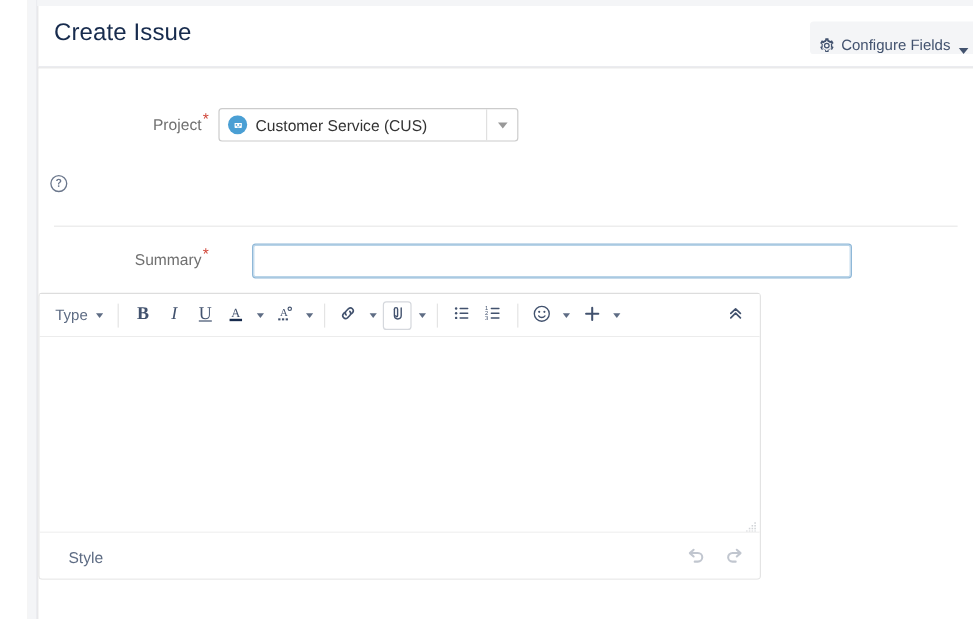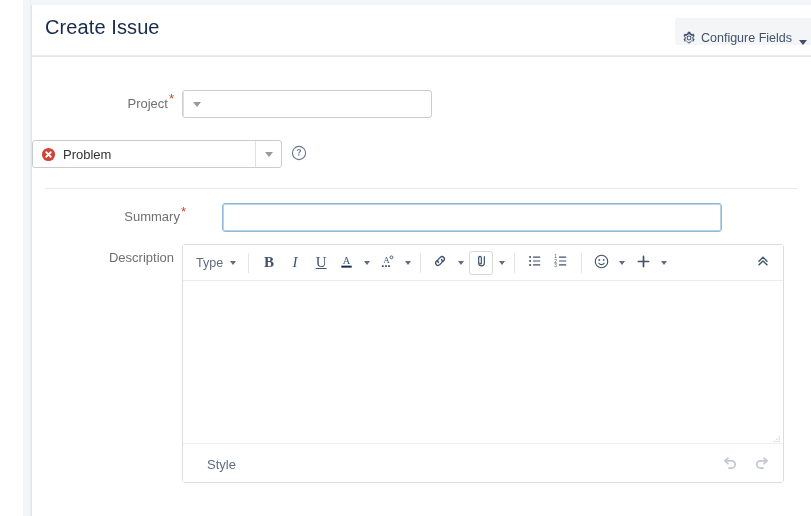--- a/index.html
+++ b/index.html
@@ -347,58 +347,55 @@
     </button>
   </div>
 
   <div class="dialog-body">
 
     <div class="form-row" style="left:0; top:33px;">
       <div class="field-label">
         <span>Project</span><span class="req-star">*</span>
       </div>
       <div class="select-control">
+        <div class="select-value">
+          <span class="project-avatar">
+            <svg width="11" height="11" viewBox="0 0 16 16">
+              <circle cx="8" cy="8" r="7.5" fill="#4a9fd4"></circle>
+              <path fill="#ffffff" d="M3.6 5.2h8.8v5.1a.9.9 0 0 1-.9.9H4.5a.9.9 0 0 1-.9-.9z"></path>
+              <circle cx="5.9" cy="7.4" r="1.05" fill="#4a9fd4"></circle>
+              <circle cx="10.1" cy="7.4" r="1.05" fill="#4a9fd4"></circle>
+              <rect x="6.2" y="9.3" width="3.6" height="0.9" rx="0.45" fill="#4a9fd4"></rect>
+            </svg>
+          </span>
+          <span>Customer Service (CUS)</span>
+        </div>
         <div class="select-arrow-btn"></div>
       </div>
     </div>
 
     <div class="form-row" style="left:0; top:83px;">
-      <div class="select-control">
-        <div class="select-value">
-          <span class="issuetype-icon">
-            <svg width="15" height="15" viewBox="0 0 16 16">
-              <circle cx="8" cy="8" r="7" fill="#d04437"></circle>
-              <path stroke="#ffffff" stroke-width="1.9" stroke-linecap="round" d="M5.6 5.6l4.8 4.8M10.4 5.6l-4.8 4.8"></path>
-            </svg>
-          </span>
-          <span>Problem</span>
-        </div>
-        <div class="select-arrow-btn"></div>
-      </div>
       <span class="help-icon">
         <svg width="16" height="16" viewBox="0 0 16 16">
           <circle cx="8" cy="8" r="6.6" fill="none" stroke="#6b778c" stroke-width="1.1"></circle>
           <path fill="#6b778c" d="M7.95 3.9c-1.2 0-2.05.72-2.2 1.83l1.15.14c.08-.55.47-.9 1.02-.9.57 0 .95.34.95.84 0 .42-.2.66-.72 1.02-.63.44-.86.82-.84 1.55l.01.3h1.1v-.25c0-.47.16-.71.7-1.07.68-.46.98-.91.98-1.62 0-1.08-.9-1.84-2.15-1.84zm-.06 5.42a.73.73 0 0 0-.74.74c0 .41.33.74.74.74.42 0 .75-.33.75-.74a.74.74 0 0 0-.75-.74z"></path>
         </svg>
       </span>
     </div>
 
     <div class="divider"></div>
 
-    <div class="form-row" style="left:12px; top:146px;gap:28px;">
+    <div class="form-row" style="left:0; top:146px;gap:28px;">
       <div class="field-label">
         <span>Summary</span><span class="req-star">*</span>
       </div>
       <input class="summary-input" type="text" autofocus="" placeholder="" style="">
     </div>
 
     <div class="form-row" style="left:0; top:187px;">
-      <div class="field-label">
-        <span>Description</span>
-      </div>
 
       <div class="editor-wrap">
 
         <div class="editor-toolbar">
 
           <div class="tb-group">
             <div class="tb-btn tb-style">
               <span>Type</span>
               <span class="tb-caret"></span>
             </div>

